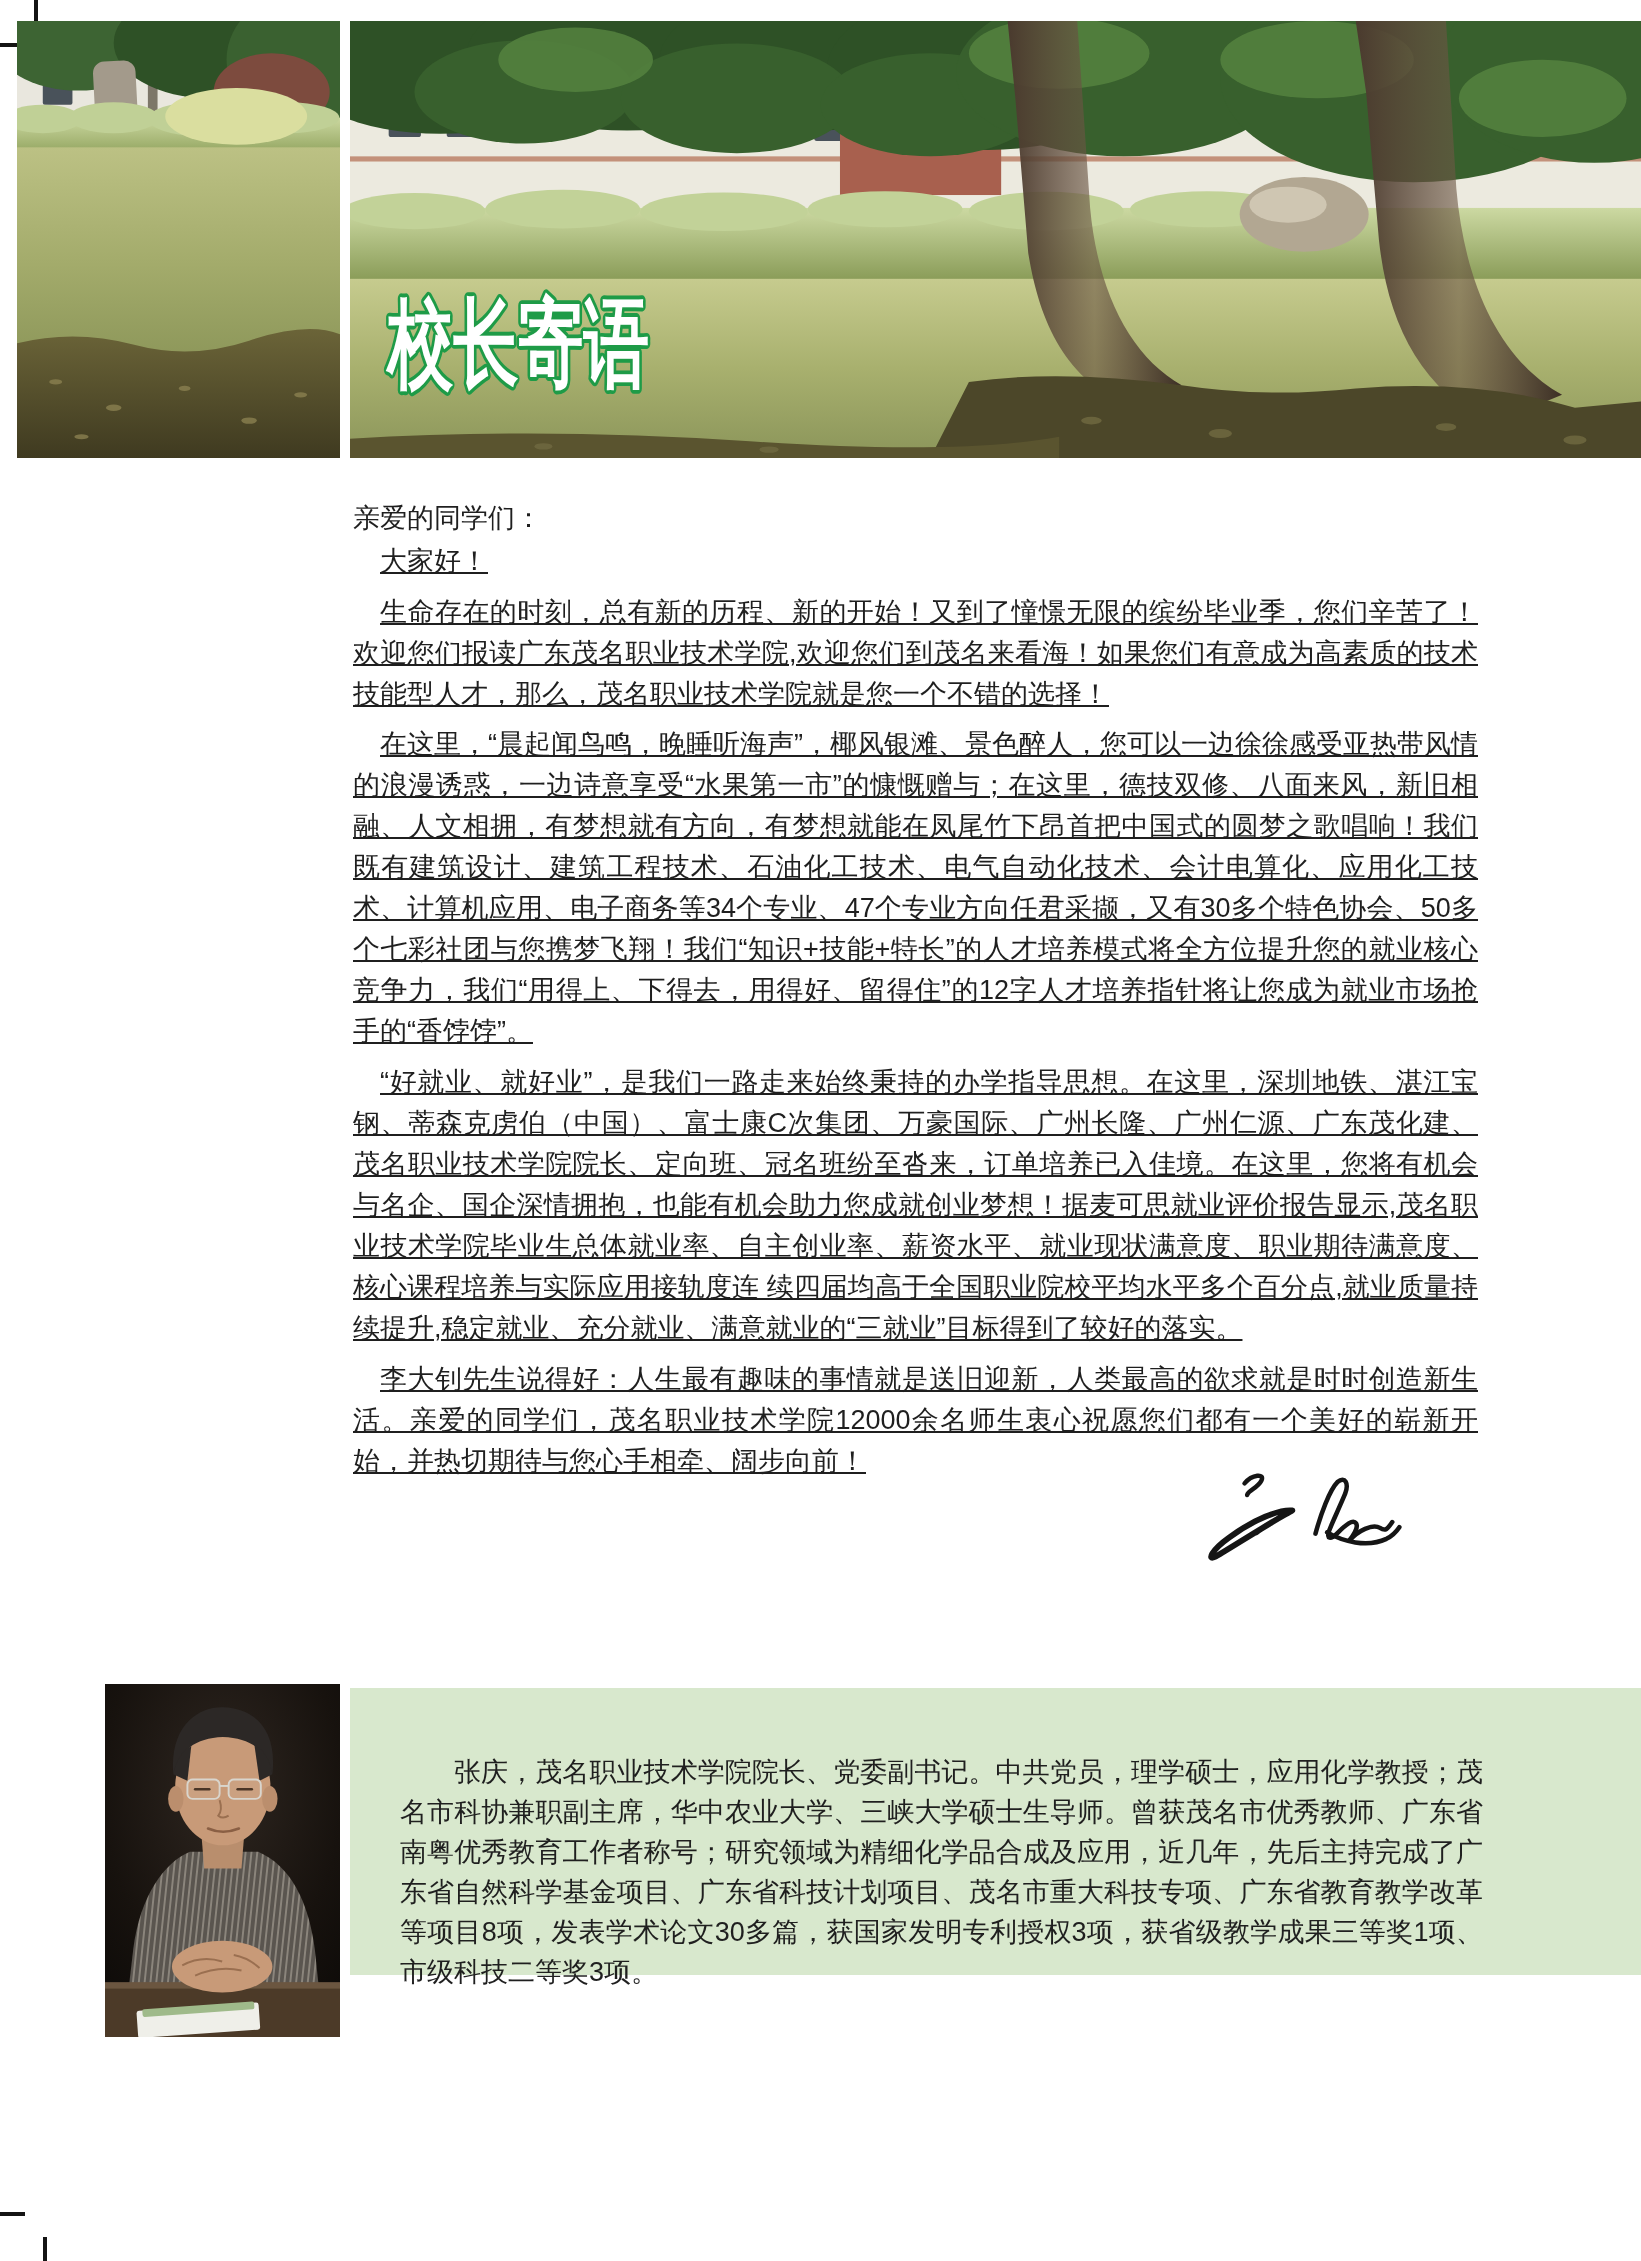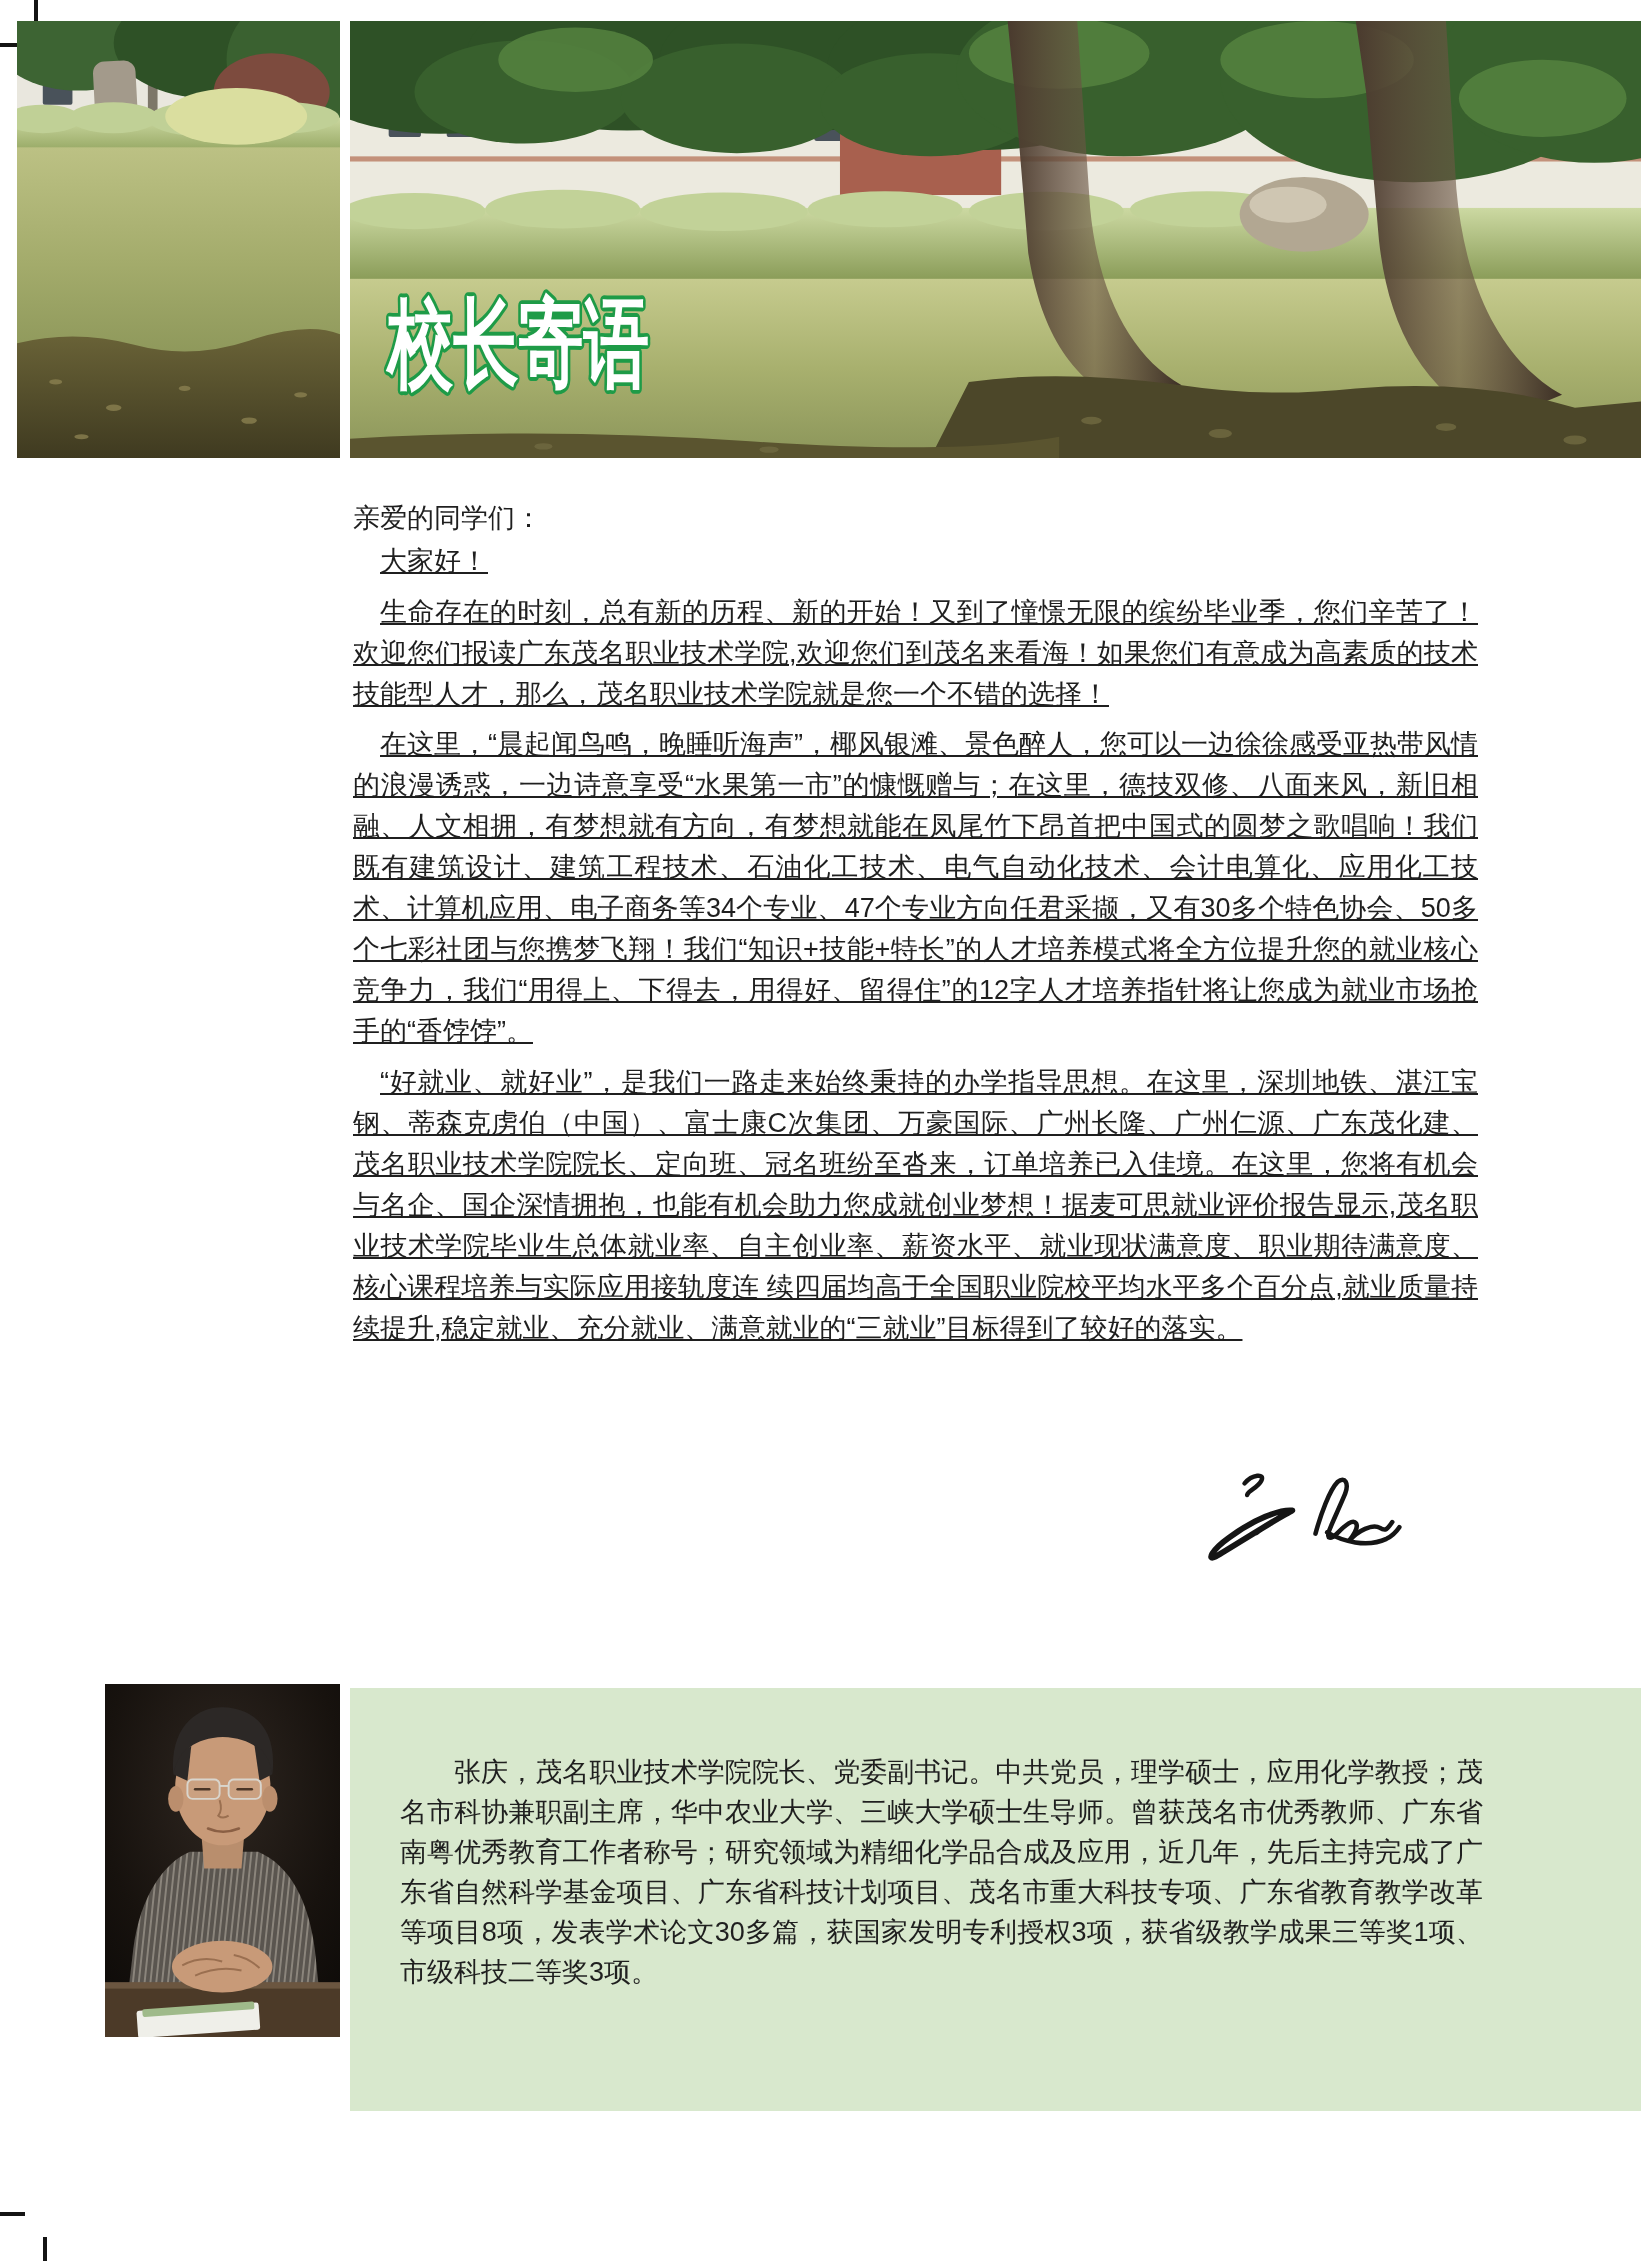--- a/index.html
+++ b/index.html
@@ -40,21 +40,21 @@
   .letter p.indent1{text-indent:1em;text-decoration:underline;}
 
   
   .signature{position:absolute;left:1189px;top:1455px;width:213px;height:129px;}
   .signature svg{display:block;width:100%;height:100%;}
 
   
   .principal-photo{position:absolute;left:105px;top:1684px;width:235px;height:353px;overflow:hidden;}
   .principal-photo svg{display:block;width:100%;height:100%;}
   .bio-box{
-    position:absolute;left:350px;top:1688px;width:1292px;height:423px;
+    position:absolute;left:350px;top:1688px;width:1292px;height:287px;
     background:#d8e8cd;
   }
   .bio-box .bio-text{
     position:absolute;left:50px;right:159px;top:64px;
     font-size:27px;line-height:40px;text-align:justify;text-justify:inter-character;
     text-indent:2em;color:#1f1f1f;margin:0;
   }
 </style>
 </head>
 <body>
@@ -207,20 +207,21 @@
       <text x="6" y="136" font-size="150" textLength="405" lengthAdjust="spacingAndGlyphs" fill="#ffffff" stroke="#1e9b47" stroke-width="12" paint-order="stroke" stroke-linejoin="round">校长寄语</text>
     </svg>
   </div>
 
   <div class="letter">
     <p class="salutation">亲爱的同学们：</p>
     <p class="indent1">大家好！</p>
     <p class="indent1">生命存在的时刻，总有新的历程、新的开始！又到了憧憬无限的缤纷毕业季，您们辛苦了！欢迎您们报读广东茂名职业技术学院,欢迎您们到茂名来看海！如果您们有意成为高素质的技术技能型人才，那么，茂名职业技术学院就是您一个不错的选择！</p>
     <p class="indent1">在这里，“晨起闻鸟鸣，晚睡听海声”，椰风银滩、景色醉人，您可以一边徐徐感受亚热带风情的浪漫诱惑，一边诗意享受“水果第一市”的慷慨赠与；在这里，德技双修、八面来风，新旧相融、人文相拥，有梦想就有方向，有梦想就能在凤尾竹下昂首把中国式的圆梦之歌唱响！我们既有建筑设计、建筑工程技术、石油化工技术、电气自动化技术、会计电算化、应用化工技术、计算机应用、电子商务等34个专业、47个专业方向任君采撷，又有30多个特色协会、50多个七彩社团与您携梦飞翔！我们“知识+技能+特长”的人才培养模式将全方位提升您的就业核心竞争力，我们“用得上、下得去，用得好、留得住”的12字人才培养指针将让您成为就业市场抢手的“香饽饽”。</p>
     <p class="indent1">“好就业、就好业”，是我们一路走来始终秉持的办学指导思想。在这里，深圳地铁、湛江宝钢、蒂森克虏伯（中国）、富士康C次集团、万豪国际、广州长隆、广州仁源、广东茂化建、茂名职业技术学院院长、定向班、冠名班纷至沓来，订单培养已入佳境。在这里，您将有机会与名企、国企深情拥抱，也能有机会助力您成就创业梦想！据麦可思就业评价报告显示,茂名职业技术学院毕业生总体就业率、自主创业率、薪资水平、就业现状满意度、职业期待满意度、核心课程培养与实际应用接轨度连 续四届均高于全国职业院校平均水平多个百分点,就业质量持续提升,稳定就业、充分就业、满意就业的“三就业”目标得到了较好的落实。</p>
+    <p class="indent1">李大钊先生说得好：人生最有趣味的事情就是送旧迎新，人类最高的欲求就是时时创造新生活。亲爱的同学们，茂名职业技术学院12000余名师生衷心祝愿您们都有一个美好的崭新开始，并热切期待与您心手相牵、阔步向前！</p>
   </div>
 
   <div class="signature" role="img" aria-label="张庆">
     <svg viewBox="0 0 330 200">
       <g fill="none" stroke="#151515" stroke-width="7" stroke-linecap="round" stroke-linejoin="round">
         <path d="M86 44 C98 30 118 28 112 40 C106 52 92 54 90 62"></path>
         <path d="M160 86 C120 108 52 152 40 158 C28 164 34 148 62 128 C100 100 140 84 160 86 C150 92 120 108 104 120" stroke-width="9"></path>
         <path d="M196 122 C204 92 218 54 230 42 C242 32 248 44 242 60 C232 84 222 104 217 118 C213 130 219 132 230 121 C243 108 254 99 259 106 C263 113 255 124 249 132"></path>
         <path d="M249 132 C262 118 284 106 296 113 C305 119 308 114 315 104"></path>
         <path d="M214 120 C238 134 276 144 306 130 C316 125 322 118 326 112"></path>

